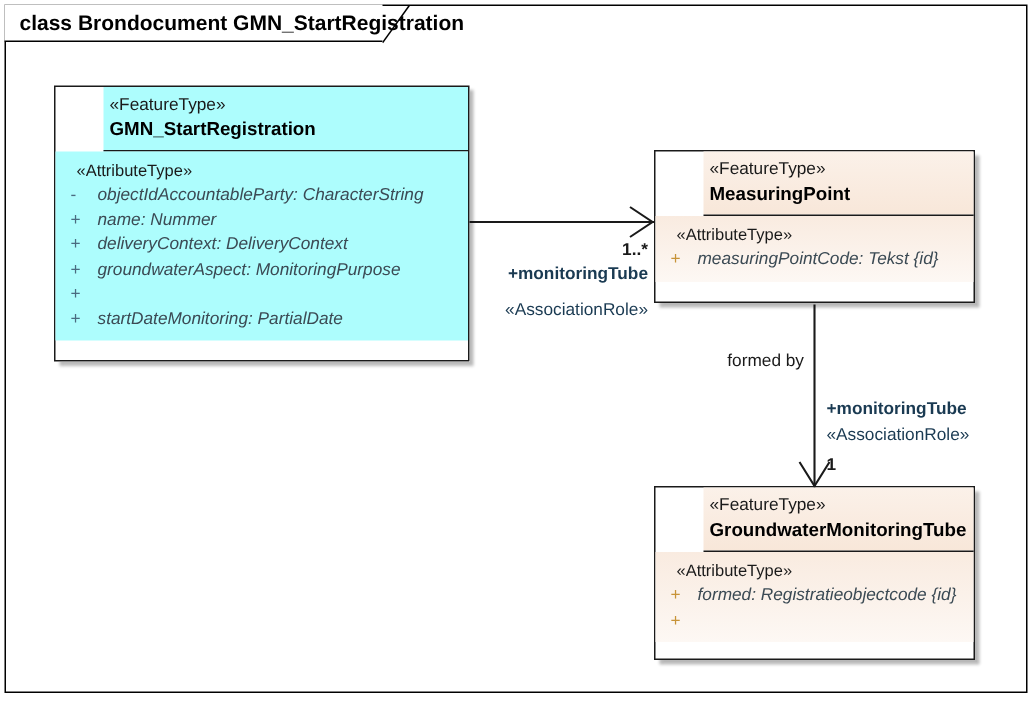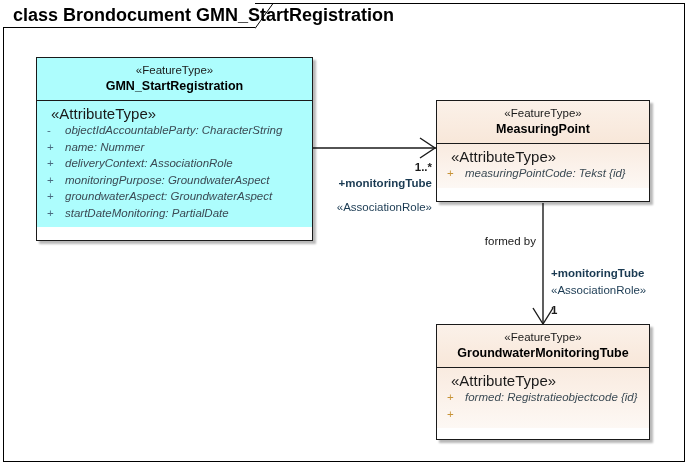--- a/index.html
+++ b/index.html
@@ -36,62 +36,63 @@
     height: 25px;
     box-sizing: border-box;
     background: #ffffff;
     border-right: none;
     display: flex;
     align-items: center;
     padding: 0 6px 0 10px;
     white-space: nowrap;
   }
   .frame-tab-text {
-    font-size: 18px;
+    font-size: 14px;
     font-weight: bold;
     color: #000000;
     letter-spacing: 0px;
   }
   .frame-tab-slant {
     position: absolute;
     top: 3px;
     left: 255px;
     width: 28px;
     height: 26px;
   }
   
   .uml-class {
     position: absolute;
     box-sizing: border-box;
     border: 1.5px solid #1a1a1a;
     box-shadow: 3px 3px 2px rgba(0,0,0,0.28);
   }
   .uml-head {
     box-sizing: border-box;
-    text-align: center;
+    text-align: left;
     padding: 5px 4px 6px 4px;
     border-bottom: 1.5px solid #1a1a1a;
+    margin-left: 32px;
   }
   .stereo {
     font-size: 11.5px;
     color: #1a1a1a;
     line-height: 15px;
   }
   .cls-name {
     font-size: 12.5px;
     font-weight: bold;
     color: #000000;
     line-height: 16px;
   }
   .uml-body {
     box-sizing: border-box;
     padding: 5px 2px 6px 2px;
   }
   .attr-stereo {
-    font-size: 15px;
+    font-size: 11px;
     line-height: 16px;
     padding-left: 12px;
   }
   .attr-row {
     display: flex;
     font-size: 11.5px;
     line-height: 16.5px;
     padding-left: 6px;
   }
   .attr-vis {
@@ -177,29 +178,28 @@
       <div class="attr-row">
         <span class="attr-vis">-</span>
         <span class="attr-txt">objectIdAccountableParty: CharacterString</span>
       </div>
       <div class="attr-row">
         <span class="attr-vis">+</span>
         <span class="attr-txt">name: Nummer</span>
       </div>
       <div class="attr-row">
         <span class="attr-vis">+</span>
-        <span class="attr-txt">deliveryContext: AssociationRole</span>
-      </div>
-      <div class="attr-row">
-        <span class="attr-vis">+</span>
-        <span class="attr-txt">monitoringPurpose: GroundwaterAspect</span>
-      </div>
-      <div class="attr-row">
-        <span class="attr-vis">+</span>
-        <span class="attr-txt">groundwaterAspect: GroundwaterAspect</span>
+        <span class="attr-txt">deliveryContext: DeliveryContext</span>
+      </div>
+      <div class="attr-row">
+        <span class="attr-vis">+</span>
+        <span class="attr-txt">groundwaterAspect: MonitoringPurpose</span>
+      </div>
+      <div class="attr-row">
+        <span class="attr-vis">+</span>
       </div>
       <div class="attr-row">
         <span class="attr-vis">+</span>
         <span class="attr-txt">startDateMonitoring: PartialDate</span>
       </div>
     </div>
   </div>
 
   <div class="uml-class theme-peach" style="left:436px; top:100px; width:214px; height:102px;">
     <div class="uml-head">

